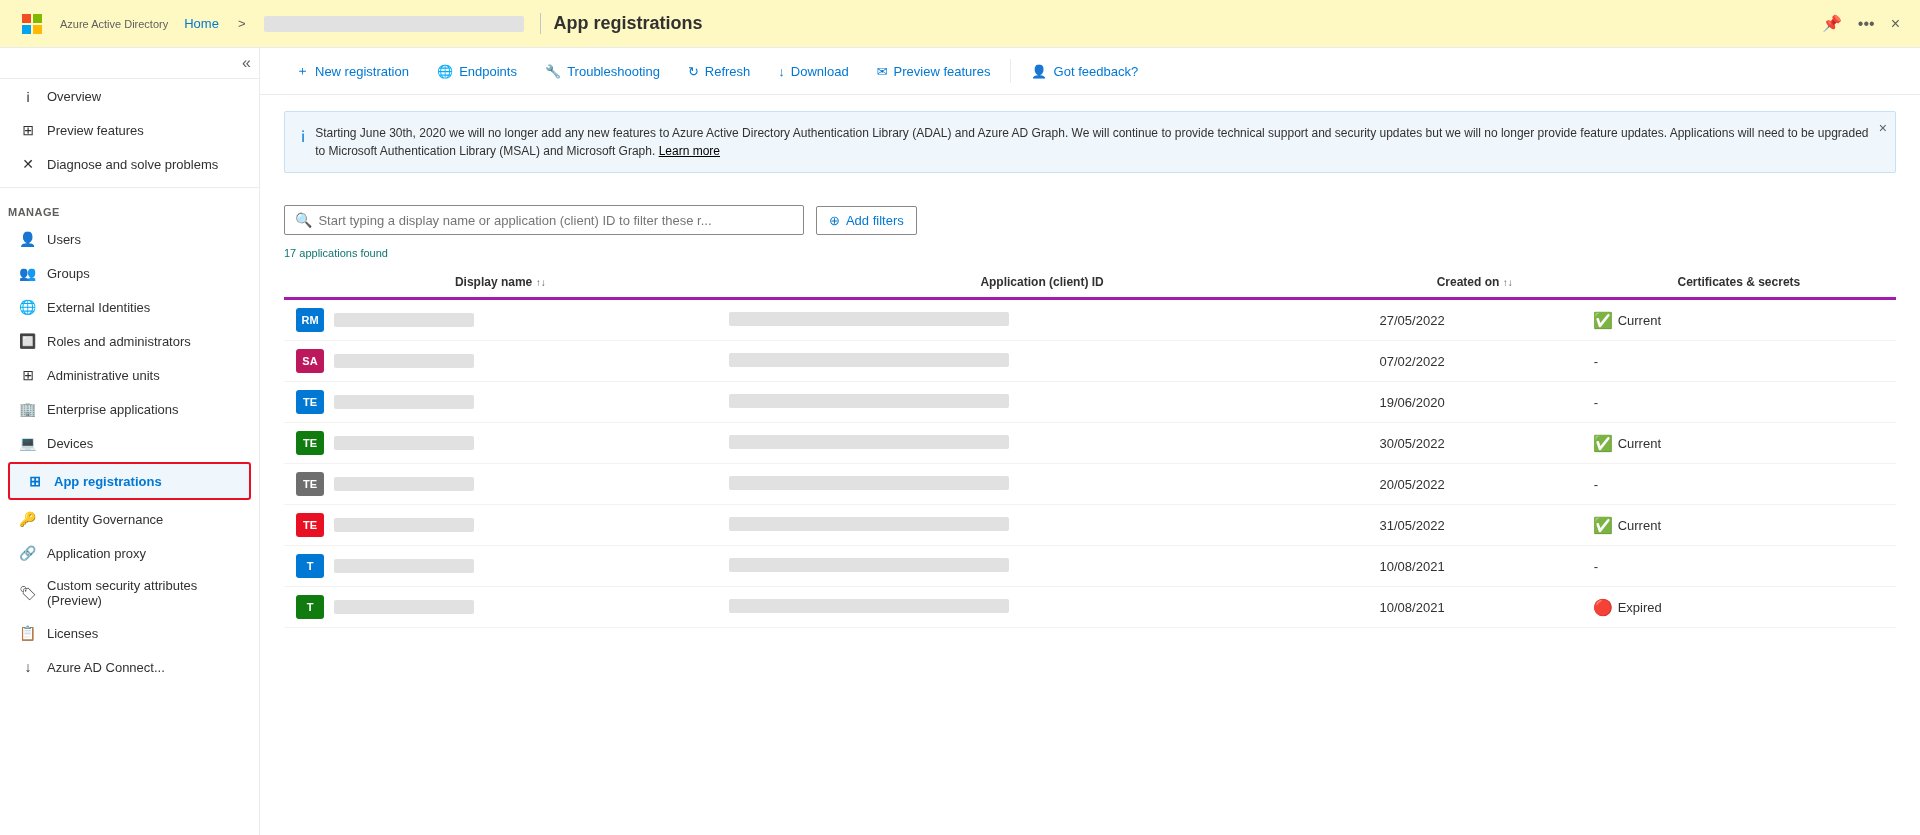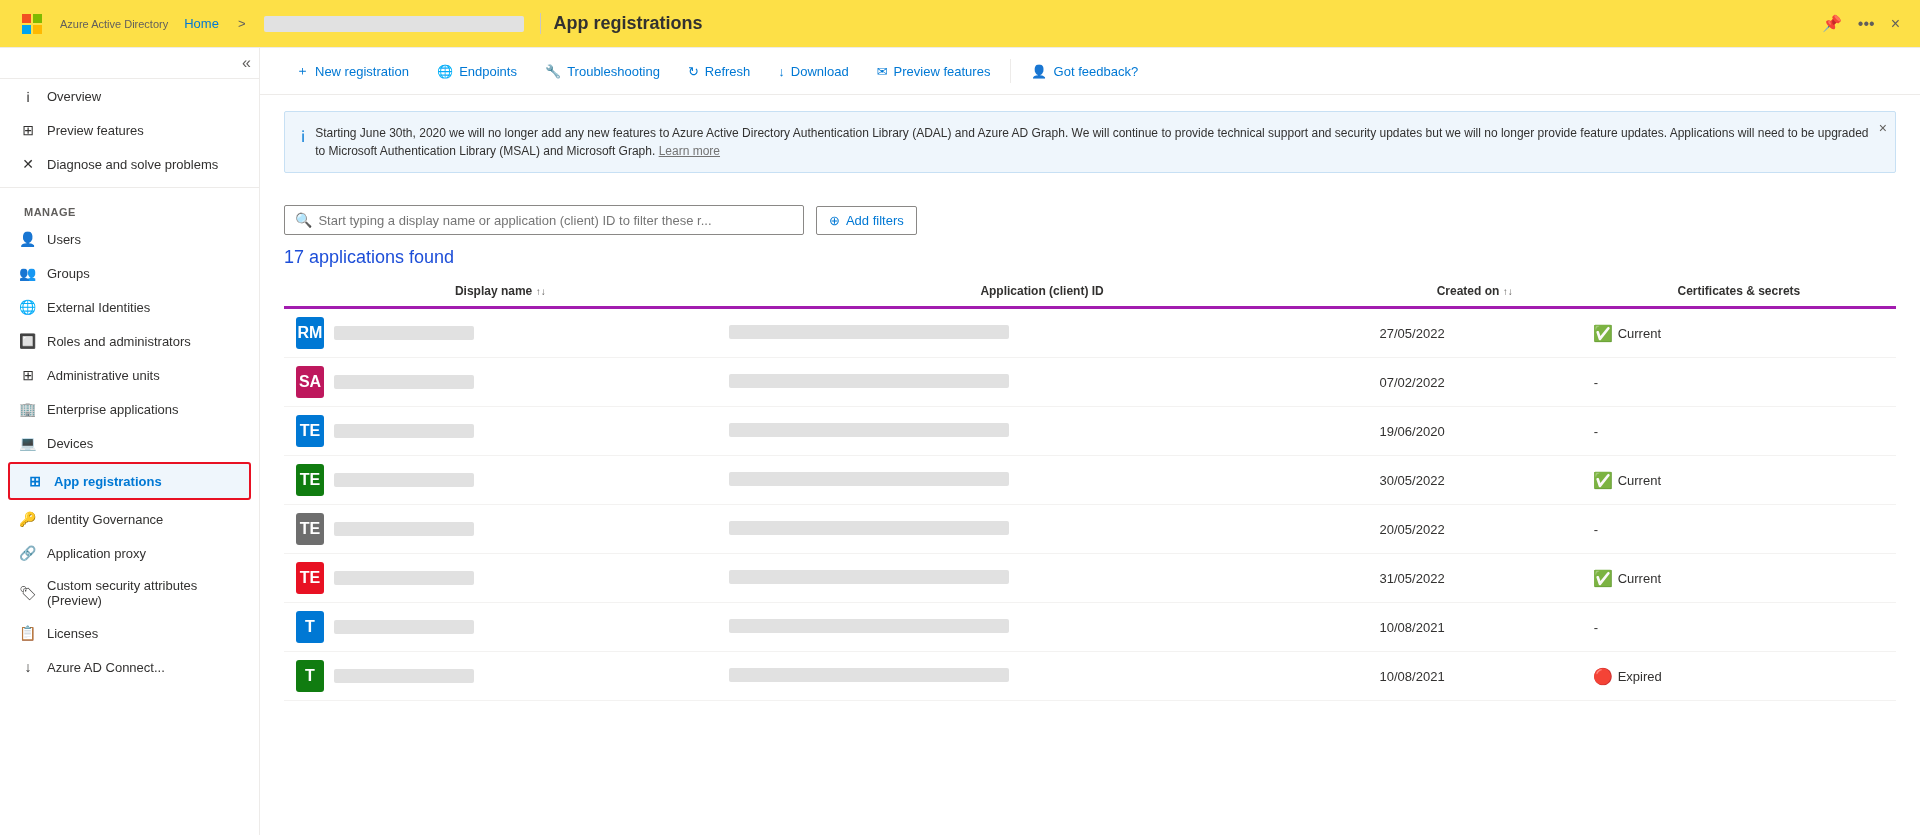--- a/index.html
+++ b/index.html
@@ -1,20 +1,20 @@
 <!DOCTYPE html>
 <html><head>
   <meta charset="utf-8">
   <style>
     * { box-sizing: border-box; margin: 0; padding: 0; }
     body { font-family: 'Segoe UI', sans-serif; font-size: 13px; background: #f3f2f1; display: flex; flex-direction: column; height: 835px; overflow: hidden; }
 
     
     .top-bar {
-      display: flex; align-items: center; background: #fde047; border-bottom: 1px solid #edebe9;
+      display: flex; align-items: center; background: #fef9c3; border-bottom: 1px solid #edebe9;
       padding: 16px 16px; height: 48px; gap: 8px; flex-shrink: 0;
     }
     .top-bar-logo { width: 32px; height: 32px; display: flex; align-items: center; justify-content: center; }
     .ms-logo { display: grid; grid-template-columns: 1fr 1fr; gap: 2px; width: 20px; height: 20px; }
     .ms-logo span:nth-child(1) { background: #f25022; }
     .ms-logo span:nth-child(2) { background: #7fba00; }
     .ms-logo span:nth-child(3) { background: #00a4ef; }
     .ms-logo span:nth-child(4) { background: #ffb900; }
     .top-bar-breadcrumb { display: flex; align-items: center; gap: 19px; color: #323130; font-size: 13px; }
     .top-bar-breadcrumb a { color: #0078d4; text-decoration: none; }
@@ -34,42 +34,42 @@
     }
     .sidebar-collapse { display: flex; justify-content: flex-end; padding: 6px 8px; border-bottom: 1px solid #edebe9; }
     .sidebar-collapse button { background: none; border: none; cursor: pointer; font-size: 16px; color: #605e5c; }
     .sidebar-item {
       display: flex; align-items: center; gap: 10px; padding: 8px 16px;
       cursor: pointer; color: #323130; text-decoration: none; font-size: 13px;
       border-left: 3px solid transparent;
     }
     .sidebar-item.active { background: #eff6fc; border-left-color: #0078d4; color: #0078d4; font-weight: 600; }
     .sidebar-icon { width: 18px; height: 18px; display: flex; align-items: center; justify-content: center; flex-shrink: 0; font-size: 14px; }
-    .sidebar-section-label { padding: 12px 24px 4px; font-size: 11px; font-weight: 700; color: #605e5c; text-transform: uppercase; letter-spacing: 0.5px; }
+    .sidebar-section-label { padding: 12px 8px 4px; font-size: 11px; font-weight: 700; color: #605e5c; text-transform: uppercase; letter-spacing: 0.5px; }
     .sidebar-divider { border: none; border-top: 1px solid #edebe9; margin: 6px 0; }
 
     
     .content { flex: 1; overflow-y: auto; background: #fff; display: flex; flex-direction: column; }
     .content-header { padding: 0 24px; border-bottom: 1px solid #edebe9; }
     .toolbar { display: flex; align-items: center; gap: 4px; padding: 8px 0; flex-wrap: wrap; }
     .toolbar-btn {
       display: flex; align-items: center; gap: 6px; padding: 6px 12px;
       background: none; border: none; cursor: pointer; color: #0078d4; font-size: 13px;
       border-radius: 2px;
     }
     .toolbar-sep { width: 1px; height: 24px; background: #edebe9; margin: 0 4px; }
 
     
     .alert-banner {
       margin: 16px 24px; padding: 12px 16px; background: #eff6fc; border: 1px solid #c7e0f4;
       border-radius: 2px; display: flex; align-items: flex-start; gap: 10px; position: relative;
     }
     .alert-banner .info-icon { color: #0078d4; font-size: 16px; flex-shrink: 0; margin-top: 1px; }
     .alert-banner p { font-size: 12px; color: #323130; line-height: 1.5; }
-    .alert-banner a { color: #737373; }
+    .alert-banner a { color: #000000; }
     .alert-close { position: absolute; right: 8px; top: 8px; background: none; border: none; cursor: pointer; color: #605e5c; font-size: 14px; }
 
     
     .tabs { display: flex; align-items: center; gap: 0; padding: 0 24px; border-bottom: 1px solid #edebe9; }
     .tab {
       padding: 10px 16px; cursor: pointer; font-size: 14px; color: #605e5c;
       border-bottom: 2px solid transparent; margin-bottom: -1px;
     }
     .tab.active { color: #323130; border-bottom-color: #0078d4; font-weight: 600; }
     .tab-active-box { border: 2px solid #e81123 !important; border-radius: 3px; padding: 6px 14px; margin-bottom: 4px; }
@@ -82,28 +82,28 @@
     }
     .search-input-wrap input { border: none; outline: none; font-size: 13px; color: #000000; width: 100%; }
     .search-input-wrap .search-icon { color: #605e5c; font-size: 14px; }
     .add-filters-btn {
       display: flex; align-items: center; gap: 6px; padding: 6px 12px;
       border: 1px solid #8a8886; background: #fff; cursor: pointer; border-radius: 2px;
       color: #0078d4; font-size: 13px;
     }
 
     
-    .results-count { padding: 4px 24px 8px; color: #1d4ed8; font-size: 18px; }
+    .results-count { padding: 4px 24px 8px; color: #0f766e; font-size: 11px; }
     .table-wrap { padding: 0 24px; overflow-x: auto; flex: 1; }
     table { width: 100%; border-collapse: collapse; }
     th { padding: 8px 12px; text-align: center; font-size: 12px; font-weight: 700; color: #323130; border-bottom: 3px solid #a21caf; white-space: nowrap; }
     td { padding: 8px 12px; border-bottom: 1px solid #f3f2f1; font-size: 13px; color: #323130; vertical-align: middle; }
     .app-avatar {
-      width: 28px; height: 32px; border-radius: 3px; display: flex; align-items: center;
-      justify-content: center; color: #fff; font-size: 16px; font-weight: 700; flex-shrink: 0;
+      width: 28px; height: 24px; border-radius: 3px; display: flex; align-items: center;
+      justify-content: center; color: #fff; font-size: 11px; font-weight: 700; flex-shrink: 0;
     }
     .app-name-cell { display: flex; align-items: center; gap: 10px; }
     .app-name-blurred { background: #e1e1e1; border-radius: 2px; height: 14px; width: 140px; display: inline-block; }
     .client-id-blurred { background: #e1e1e1; border-radius: 2px; height: 14px; width: 280px; display: inline-block; }
     .status-badge { display: flex; align-items: center; gap: 4px; }
     .status-dot-current { color: #107c10; font-size: 16px; }
     .status-dot-expired { color: #e81123; font-size: 16px; }
     .sort-icon { font-size: 10px; color: #605e5c; }
 
     

